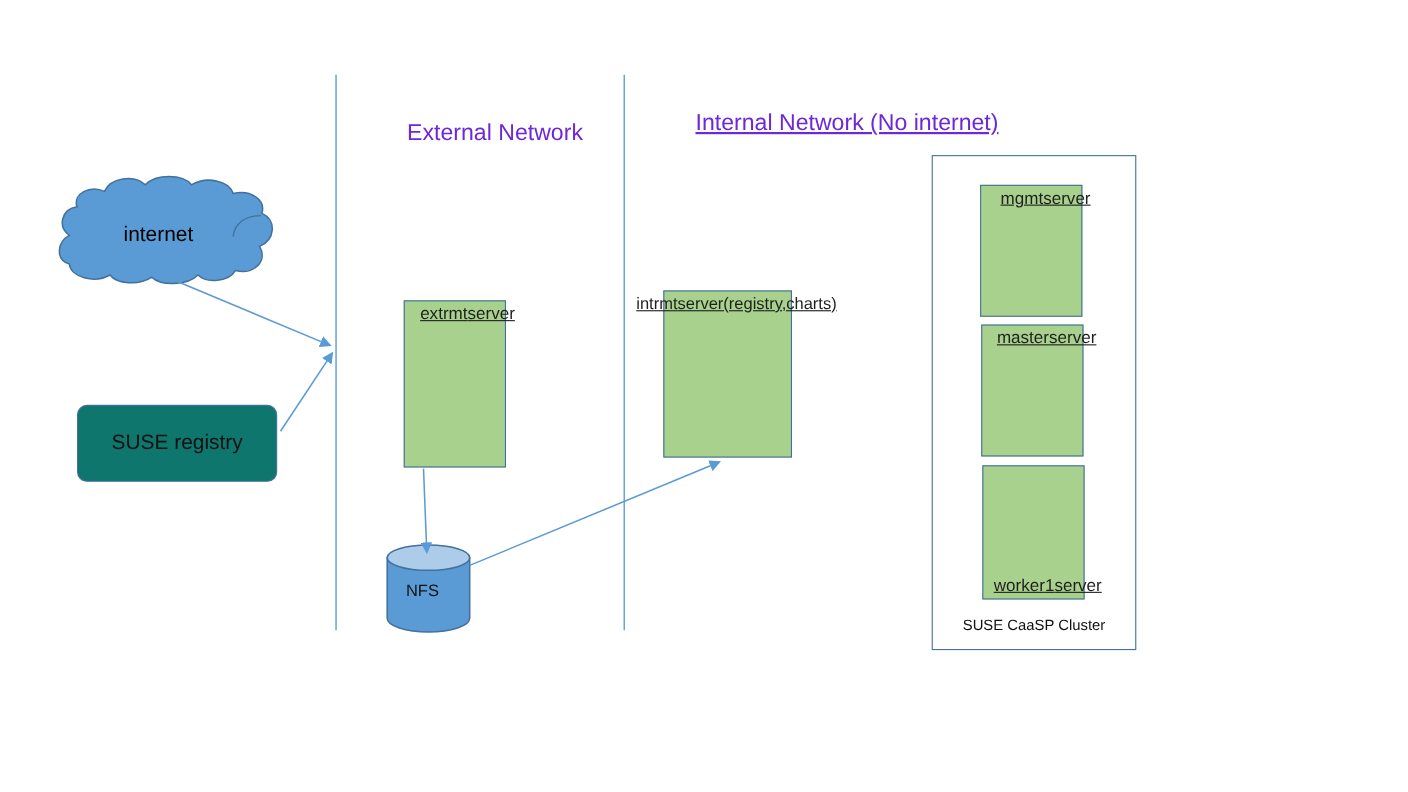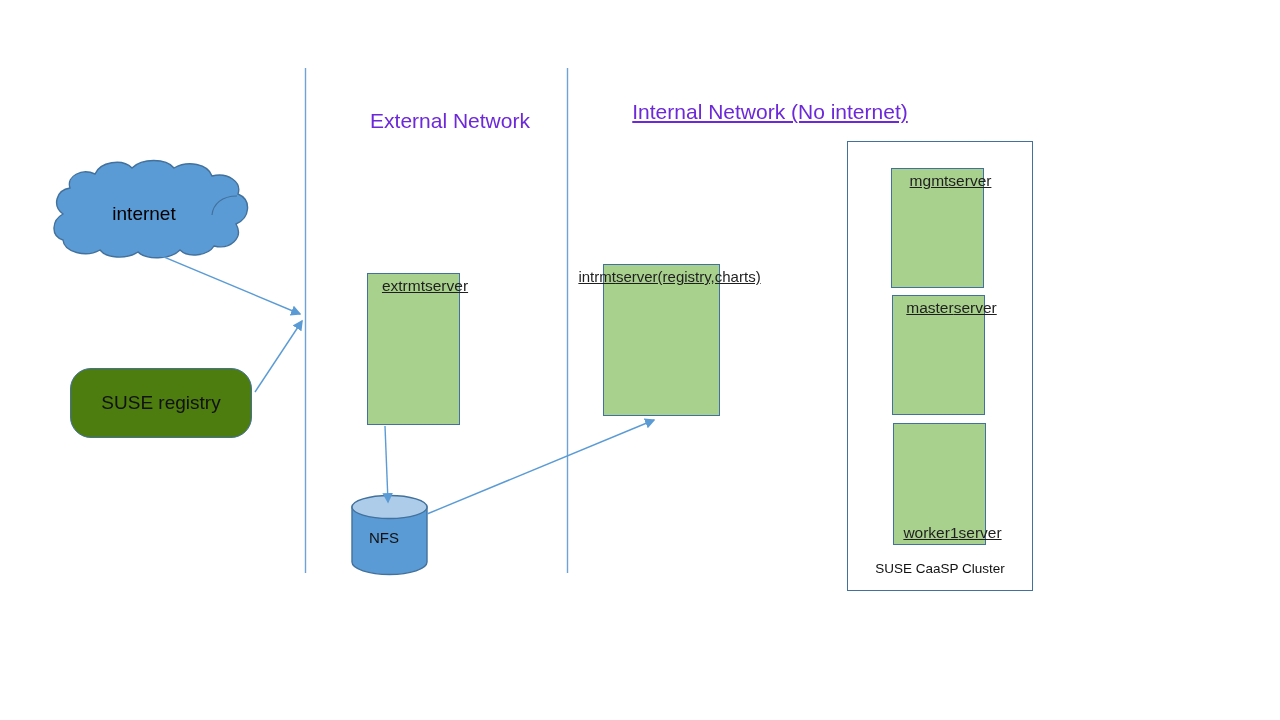--- a/index.html
+++ b/index.html
@@ -10,21 +10,21 @@
   .layer{position:absolute;left:0;top:0;}
   .abs{position:absolute;}
   .zone-label{font-size:21px;text-align:center;white-space:nowrap;color:#6d28d9;}
   .node{
     position:absolute;background:#a9d18e;border:1.4px solid #41719c;
     display:flex;justify-content:center;box-sizing:border-box;
     font-size:15.5px;line-height:23px;color:#1f1f1f;text-decoration:underline;
   }
   .node .nline{white-space:nowrap;}
   .rounded{
-    position:absolute;background:#4d7c0f;border:1.4px solid #41719c;border-radius:21px;
+    position:absolute;background:#0f766e;border:1.4px solid #41719c;border-radius:9px;
     display:flex;align-items:center;justify-content:center;box-sizing:border-box;
     font-size:19px;color:#111;
   }
   .cluster-box{
     position:absolute;border:1.4px solid #41719c;background:transparent;box-sizing:border-box;
   }
   .cluster-label{
     position:absolute;left:0;right:0;bottom:14px;text-align:center;
     font-size:13.5px;color:#111;
   }

